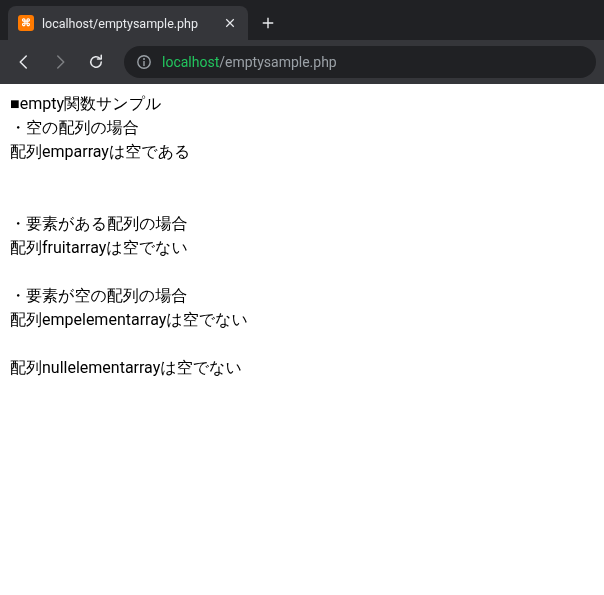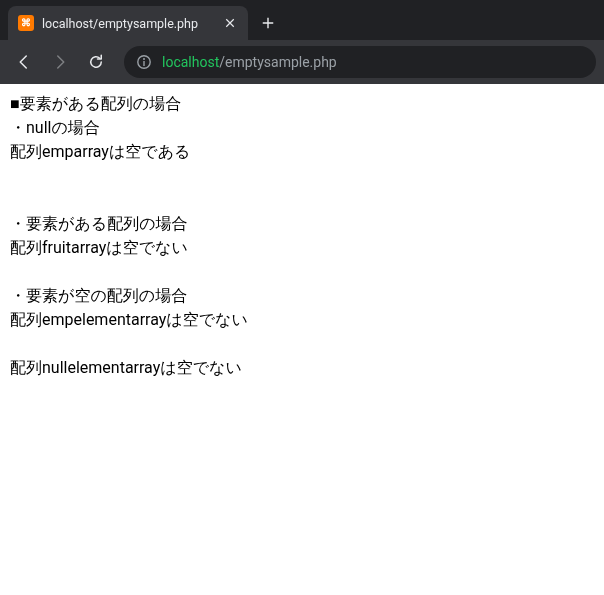--- a/index.html
+++ b/index.html
@@ -184,23 +184,23 @@
             <circle cx="8" cy="5" r="1" fill="currentColor"></circle>
             <rect x="7.3" y="7" width="1.4" height="5" fill="currentColor"></rect>
           </svg>
       </div>
       <span class="url"><span class="host">localhost</span><span>/emptysample.php</span></span>
     </div>
   </div>
 </div>
 
 <div class="content">
-  <div class="line">■要素がある配列の場合</div>
-
-  <div class="line">・nullの場合</div>
+  <div class="line">■empty関数サンプル</div>
+
+  <div class="line">・空の配列の場合</div>
   <div class="line">配列emparrayは空である</div>
   <div class="spacer"></div>
 
   <div class="spacer"></div>
 
   <div class="line">・要素がある配列の場合</div>
   <div class="line">配列fruitarrayは空でない</div>
   <div class="spacer"></div>
 
   <div class="line">・要素が空の配列の場合</div>

